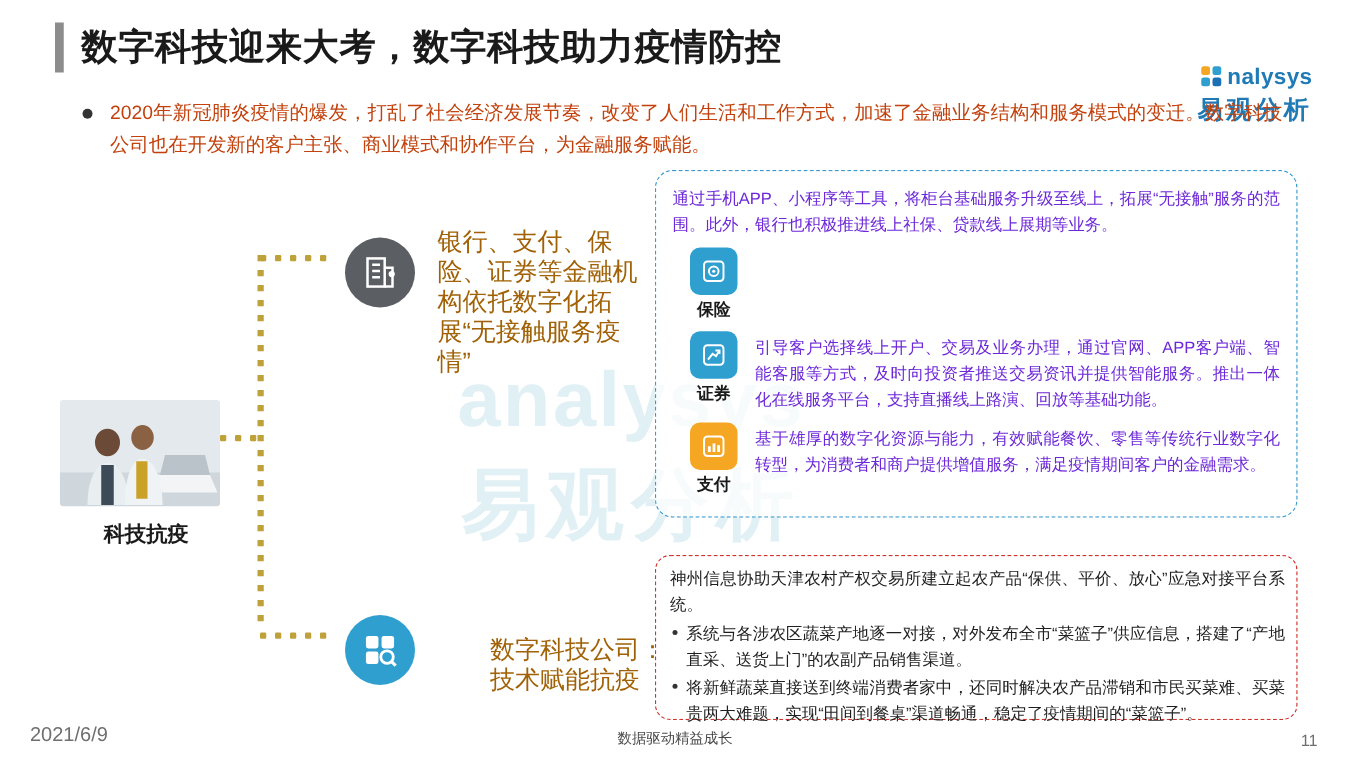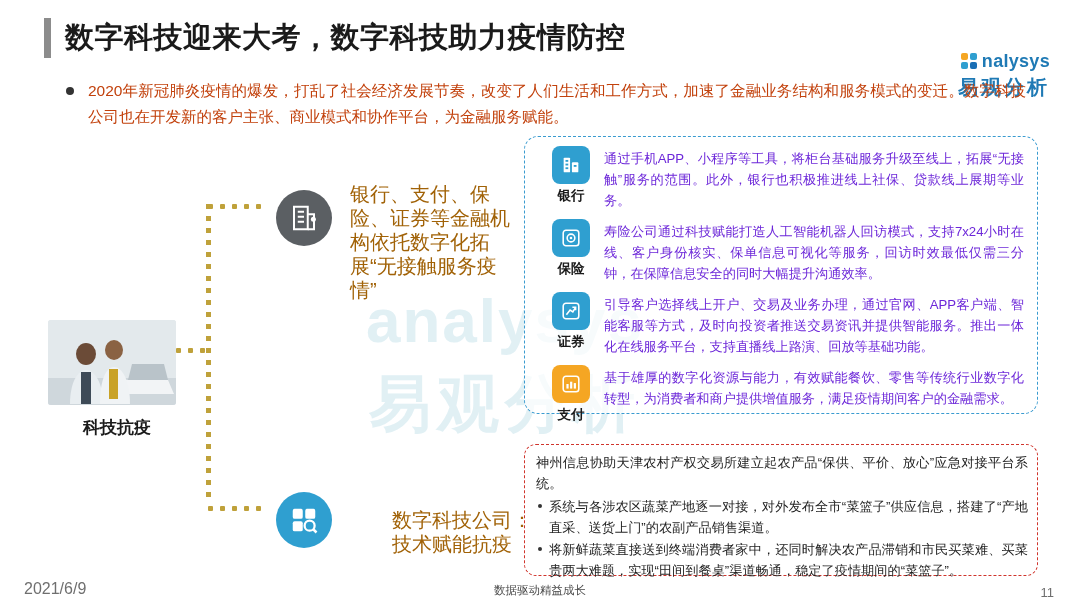--- a/index.html
+++ b/index.html
@@ -331,48 +331,34 @@
     <circle cx="16.5" cy="16.5" r="4" fill="none" stroke="#ffffff" stroke-width="1.8"></circle>
     <line x1="19.4" y1="19.4" x2="22" y2="22" stroke="#ffffff" stroke-width="2"></line>
   </svg>
 </div>
 <div class="node-label" style="left:356px; top:508px; width:150px; text-align:left;margin-left:36px;">数字科技公司：技术赋能抗疫</div>
 
 <div class="panel-blue"></div>
 <div class="sector-list">
 
   <div class="sector">
-    <div class="sector-icon-wrap">
-      <div class="sector-icon" style="background:#2f9fd0;">
-        <svg width="22" height="22" viewBox="0 0 24 24" fill="#ffffff">
-          <rect x="4" y="4" width="7" height="16" rx="1"></rect>
-          <rect x="13" y="9" width="7" height="11" rx="1"></rect>
-          <rect x="6" y="6.5" width="3" height="2" fill="#2f9fd0"></rect>
-          <rect x="6" y="10.5" width="3" height="2" fill="#2f9fd0"></rect>
-          <rect x="6" y="14.5" width="3" height="2" fill="#2f9fd0"></rect>
-          <rect x="15" y="12" width="3" height="2" fill="#2f9fd0"></rect>
-        </svg>
-      </div>
-      <div class="sector-name">银行</div>
-    </div>
     <div class="sector-body">通过手机APP、小程序等工具，将柜台基础服务升级至线上，拓展“无接触”服务的范围。此外，银行也积极推进线上社保、贷款线上展期等业务。</div>
   </div>
 
   <div class="sector">
     <div class="sector-icon-wrap">
       <div class="sector-icon" style="background:#2f9fd0;">
         <svg width="22" height="22" viewBox="0 0 24 24" fill="none" stroke="#ffffff" stroke-width="1.7">
           <rect x="3.5" y="3.5" width="17" height="17" rx="3"></rect>
           <circle cx="12" cy="12" r="4.2"></circle>
           <circle cx="12" cy="12" r="1.4" fill="#ffffff" stroke="none"></circle>
         </svg>
       </div>
       <div class="sector-name">保险</div>
     </div>
-    <div class="sector-body">寿险公司通过科技赋能打造人工智能机器人回访模式，支持7x24小时在线、客户身份核实、保单信息可视化等服务，回访时效最低仅需三分钟，在保障信息安全的同时大幅提升沟通效率。</div>
   </div>
 
   <div class="sector">
     <div class="sector-icon-wrap">
       <div class="sector-icon" style="background:#2f9fd0;">
         <svg width="22" height="22" viewBox="0 0 24 24" fill="none" stroke="#ffffff" stroke-width="1.7">
           <rect x="3.5" y="3.5" width="17" height="17" rx="3"></rect>
           <polyline points="7,16 11,11 14,13 17,8"></polyline>
           <polyline points="13.5,8 17,8 17,11.2"></polyline>
         </svg>

